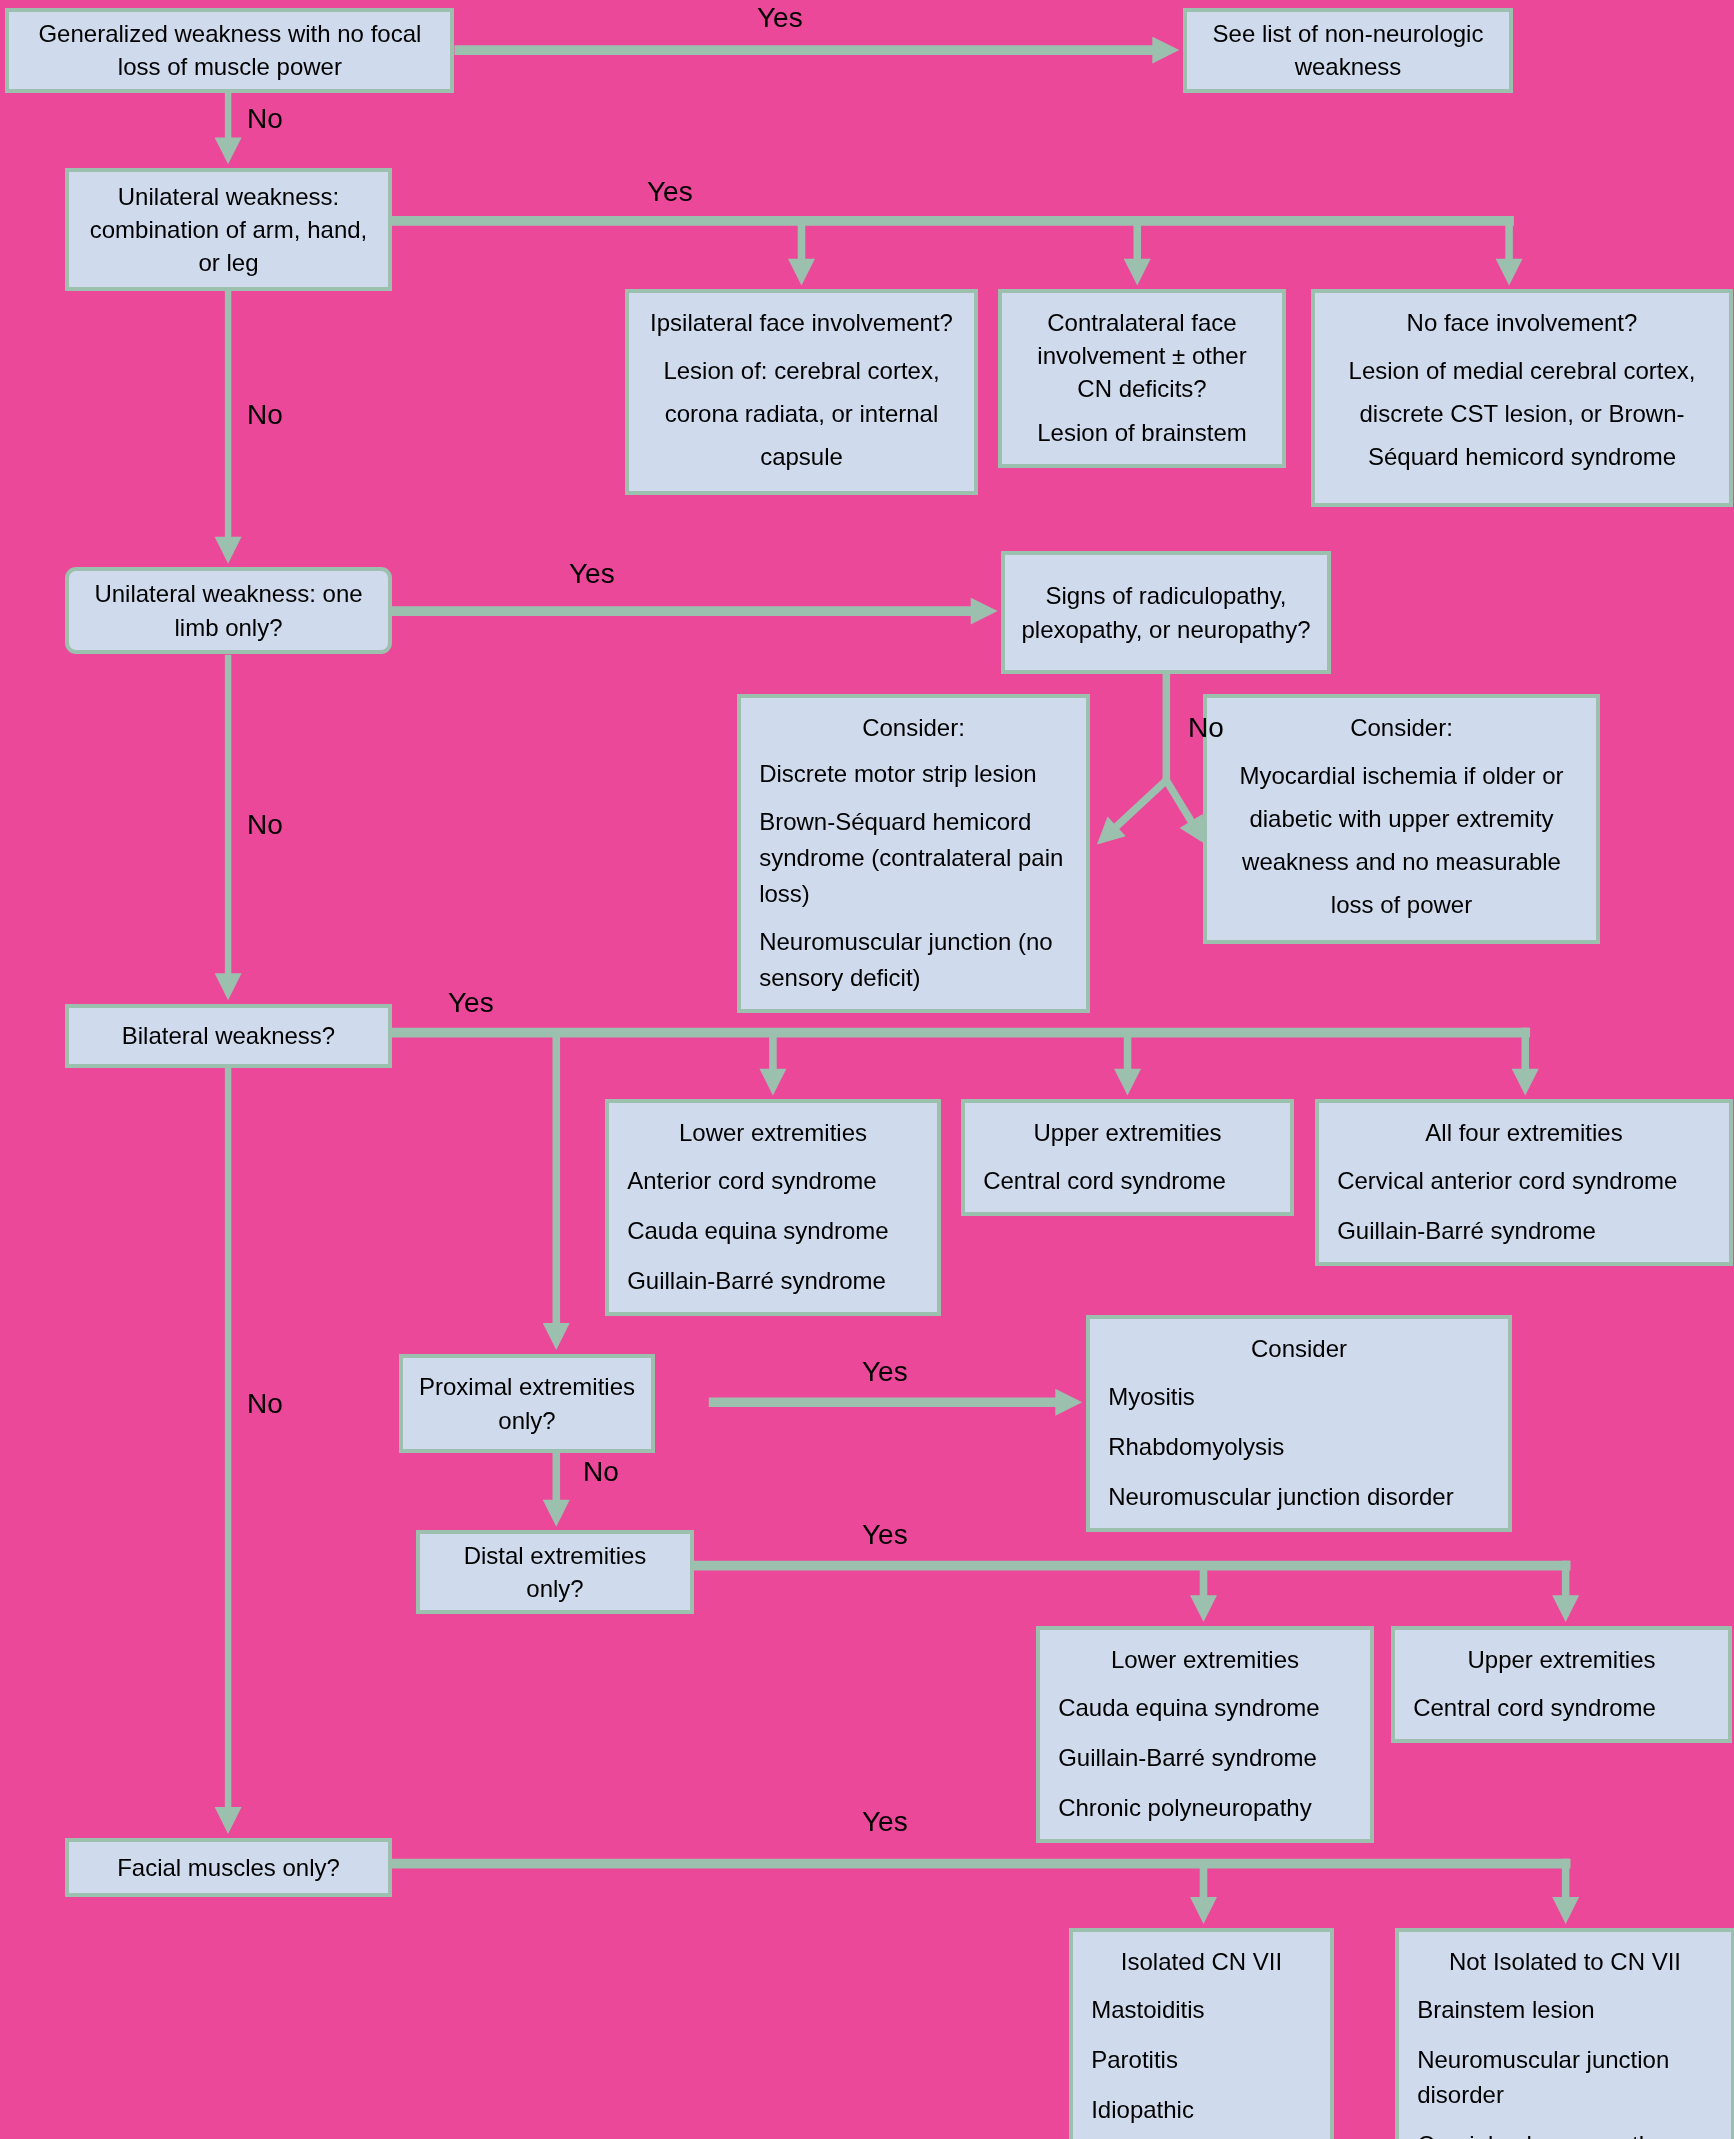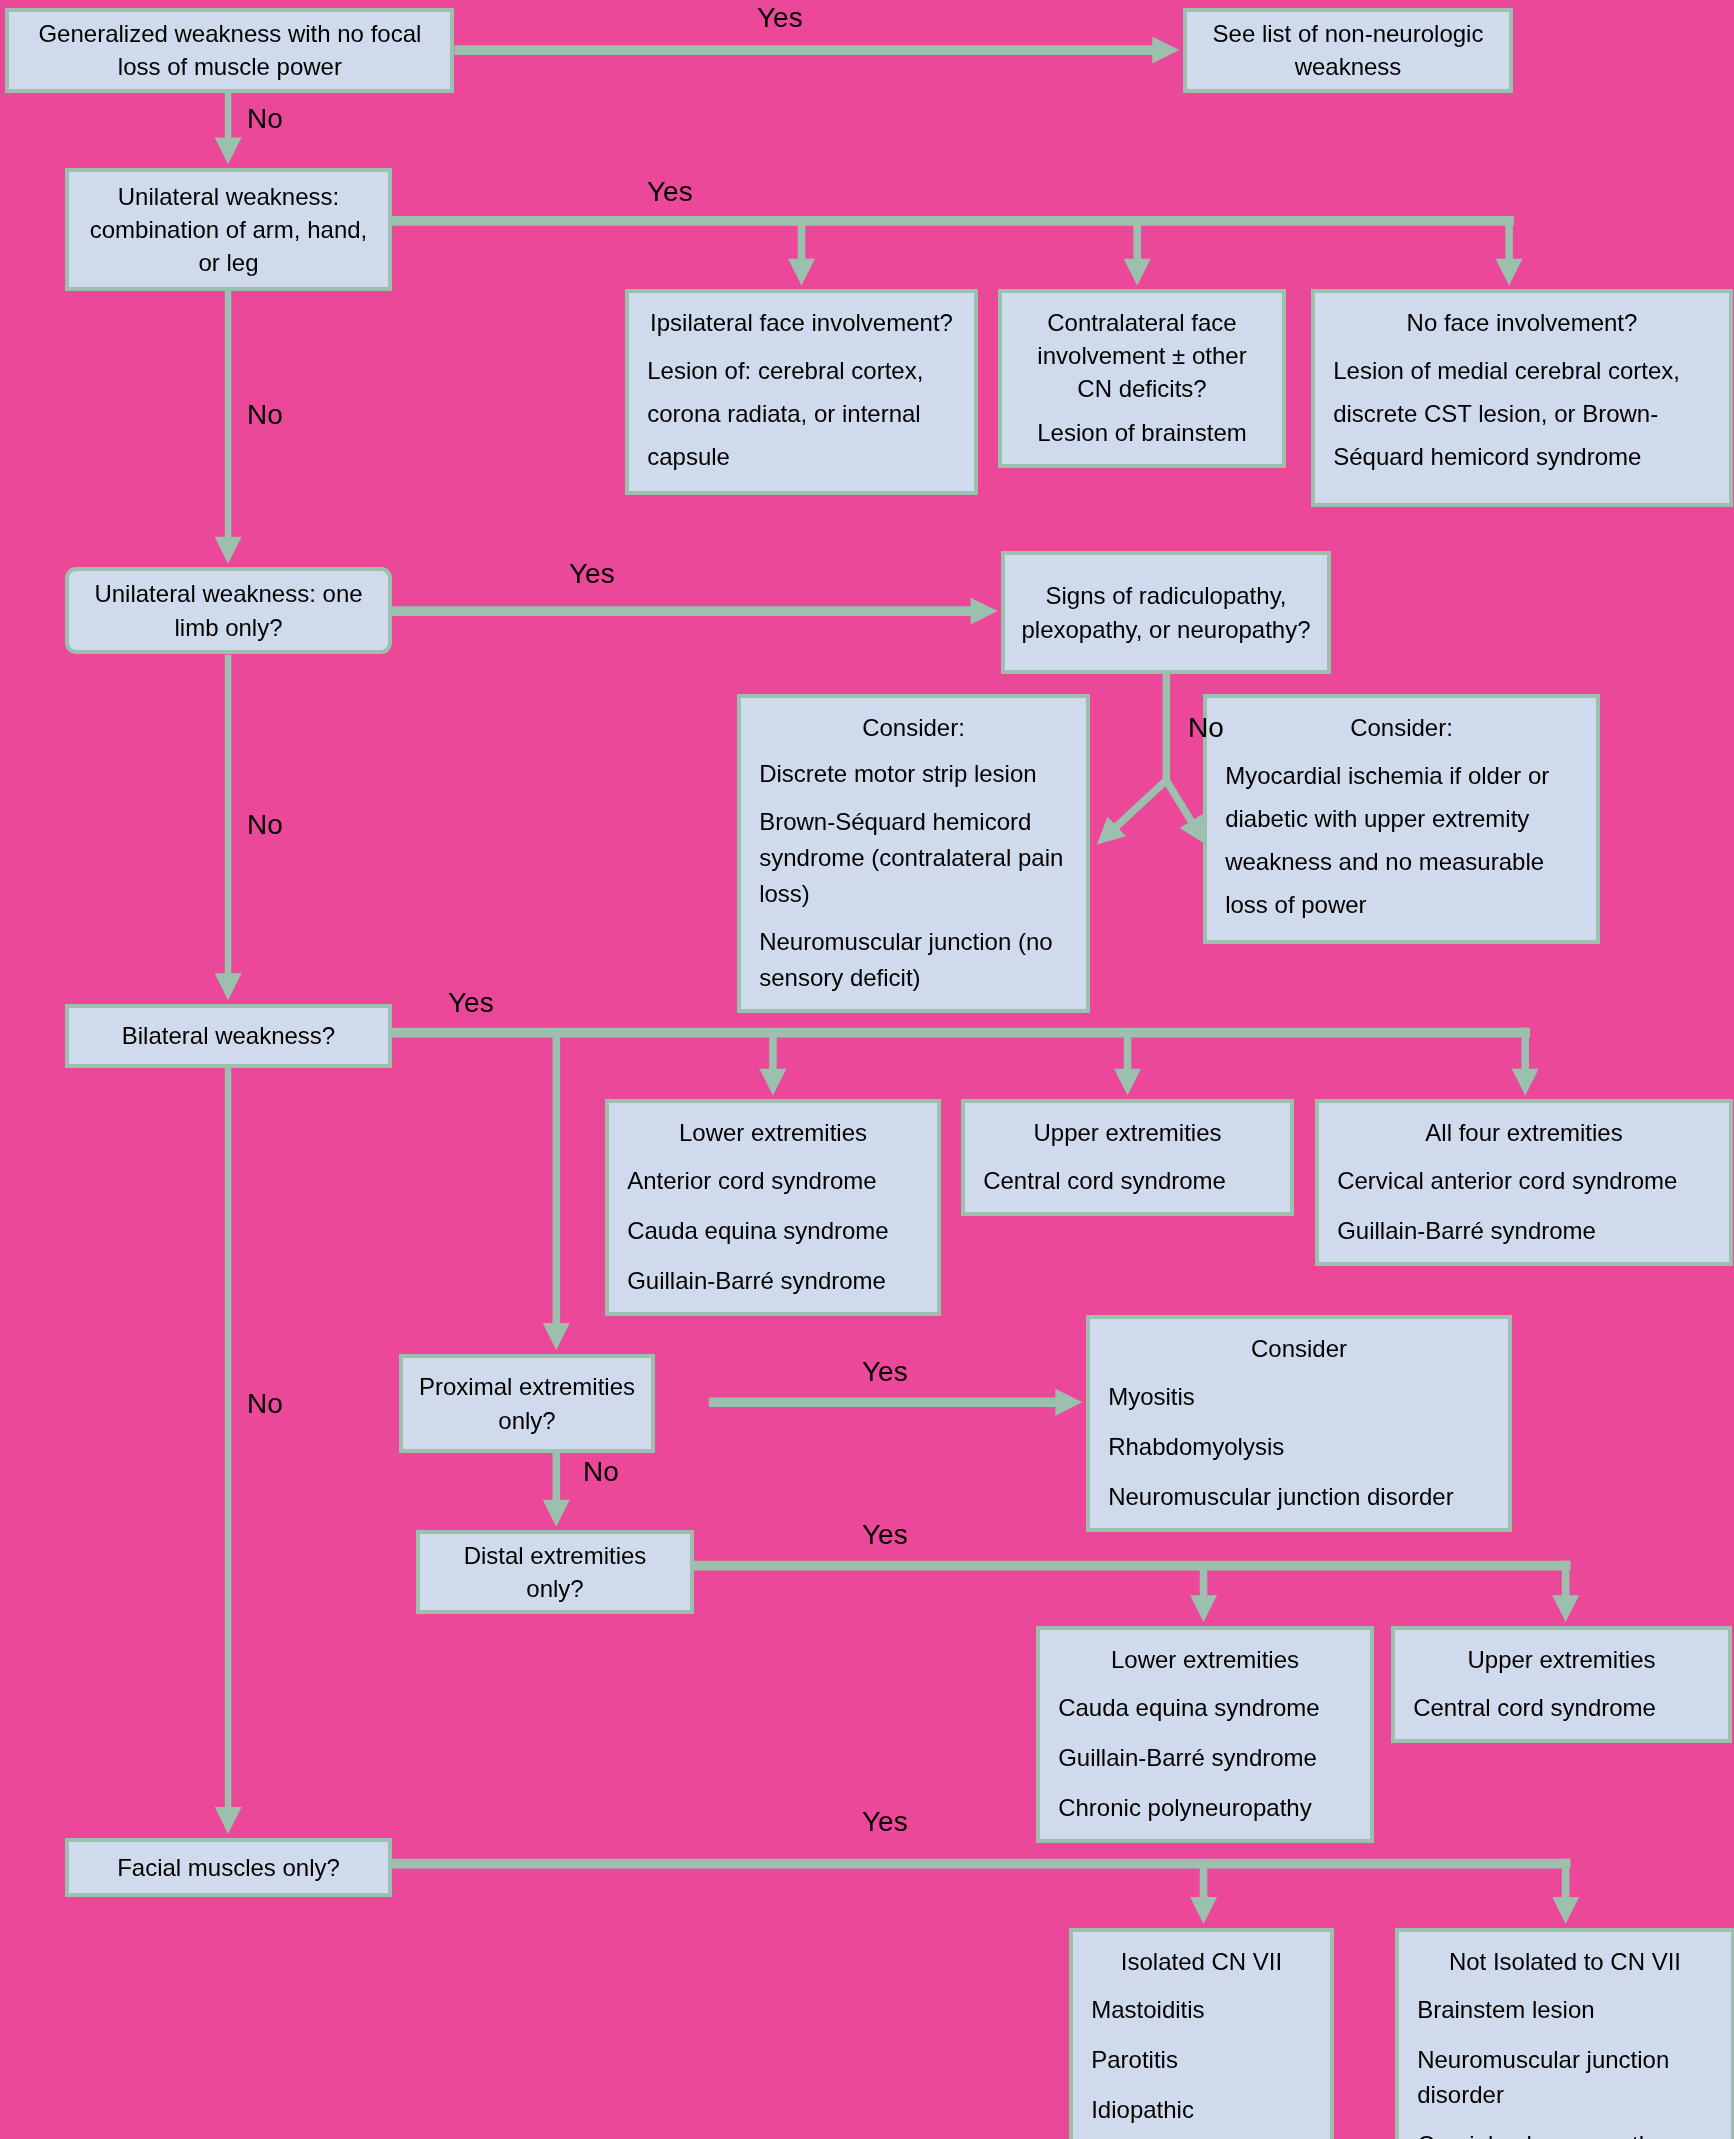--- a/index.html
+++ b/index.html
@@ -15,21 +15,21 @@
     position:absolute;
     background:#cfdaec;
     border:4.3px solid #9cc0ae;
     box-sizing:border-box;
     z-index:2;
   }
   .node.vc{display:flex;align-items:center;justify-content:center;padding:5.4px 13px;}
   .node.flow{padding:13px 16px;}
   .title{font-size:24px;line-height:1.38;text-align:center;}
   .flow .title{margin-bottom:9.7px;}
-  .body{font-size:24px;line-height:1.8;text-align:left;margin:4.3px 2.2px 0 2.2px;}
+  .body{font-size:24px;line-height:1.8;text-align:center;margin:4.3px 2.2px 0 2.2px;}
   .body.centered{text-align:center;line-height:1.5;}
   .item{font-size:24px;line-height:1.45;text-align:left;margin:15px 2.2px 0 2.2px;}
   .tight .item{margin-top:12px;line-height:1.5;}
   .lbl{
     position:absolute;font-size:28px;line-height:1;z-index:3;white-space:nowrap;
   }
   
   #n-generalized{left:5.4px;top:7.5px;width:449px;height:85px;}
   #n-see-list{left:1183px;top:7.5px;width:330px;height:85px;}
   #n-unilateral-combo{left:65px;top:168px;width:327px;height:123px;}

